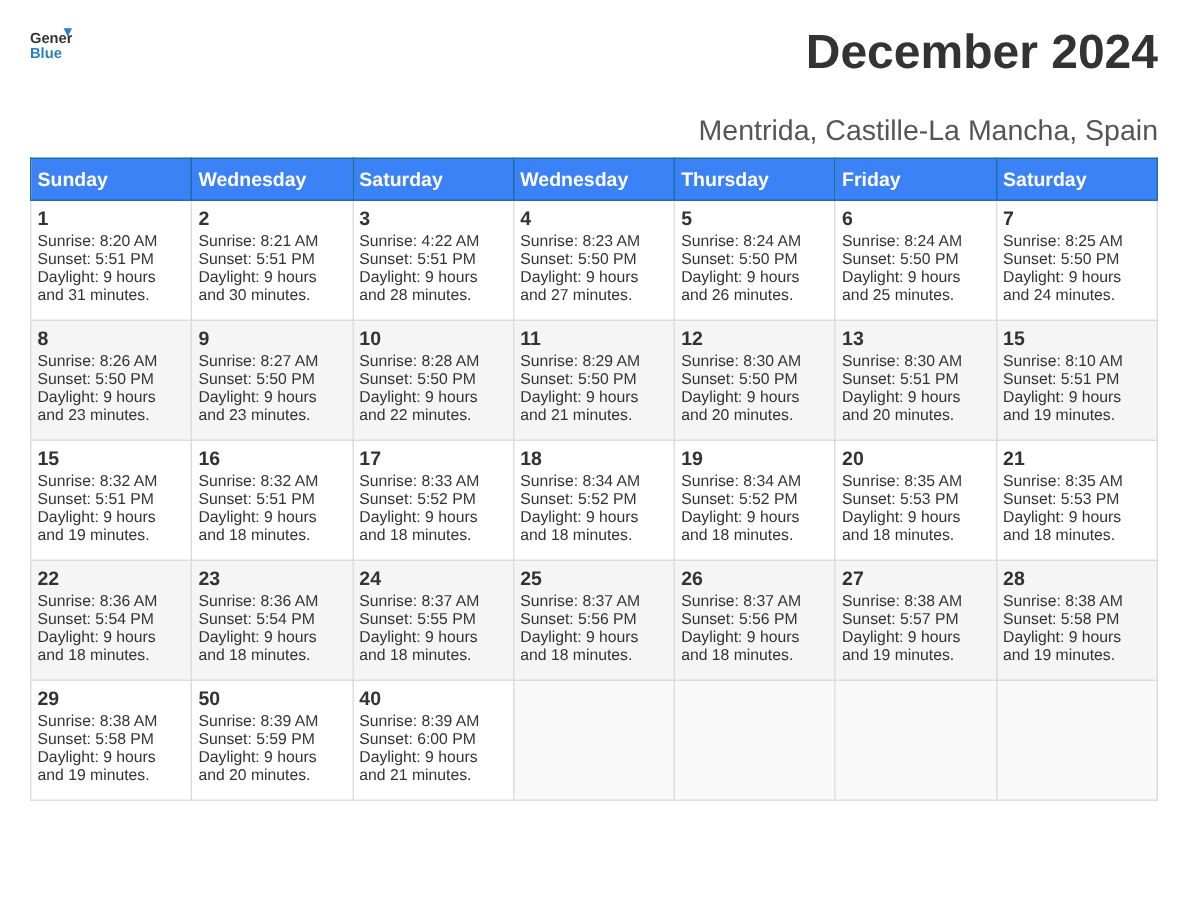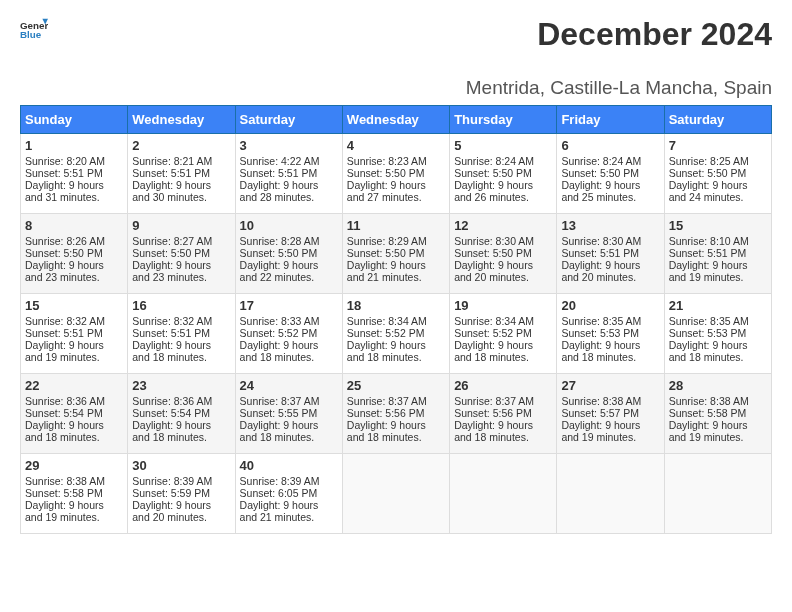--- a/index.html
+++ b/index.html
@@ -135,21 +135,21 @@
         <td><span class="day-number">22</span><span>Sunrise: 8:36 AM</span><br><span>Sunset: 5:54 PM</span><br><span>Daylight: 9 hours and 18 minutes.</span></td>
         <td><span class="day-number">23</span><span>Sunrise: 8:36 AM</span><br><span>Sunset: 5:54 PM</span><br><span>Daylight: 9 hours and 18 minutes.</span></td>
         <td><span class="day-number">24</span><span>Sunrise: 8:37 AM</span><br><span>Sunset: 5:55 PM</span><br><span>Daylight: 9 hours and 18 minutes.</span></td>
         <td><span class="day-number">25</span><span>Sunrise: 8:37 AM</span><br><span>Sunset: 5:56 PM</span><br><span>Daylight: 9 hours and 18 minutes.</span></td>
         <td><span class="day-number">26</span><span>Sunrise: 8:37 AM</span><br><span>Sunset: 5:56 PM</span><br><span>Daylight: 9 hours and 18 minutes.</span></td>
         <td><span class="day-number">27</span><span>Sunrise: 8:38 AM</span><br><span>Sunset: 5:57 PM</span><br><span>Daylight: 9 hours and 19 minutes.</span></td>
         <td><span class="day-number">28</span><span>Sunrise: 8:38 AM</span><br><span>Sunset: 5:58 PM</span><br><span>Daylight: 9 hours and 19 minutes.</span></td>
       </tr>
       <tr>
         <td><span class="day-number">29</span><span>Sunrise: 8:38 AM</span><br><span>Sunset: 5:58 PM</span><br><span>Daylight: 9 hours and 19 minutes.</span></td>
-        <td><span class="day-number">30</span><span>Sunrise: 8:39 AM</span><br><span>Sunset: 5:59 PM</span><br><span>Daylight: 9 hours and 20 minutes.</span></td>
-        <td><span class="day-number">40</span><span>Sunrise: 8:39 AM</span><br><span>Sunset: 6:05 PM</span><br><span>Daylight: 9 hours and 21 minutes.</span></td>
+        <td><span class="day-number">50</span><span>Sunrise: 8:39 AM</span><br><span>Sunset: 5:59 PM</span><br><span>Daylight: 9 hours and 20 minutes.</span></td>
+        <td><span class="day-number">40</span><span>Sunrise: 8:39 AM</span><br><span>Sunset: 6:00 PM</span><br><span>Daylight: 9 hours and 21 minutes.</span></td>
         <td class="cell-empty"></td>
         <td class="cell-empty"></td>
         <td class="cell-empty"></td>
         <td class="cell-empty"></td>
       </tr>
     </tbody>
 </table>
 
 </body></html>

